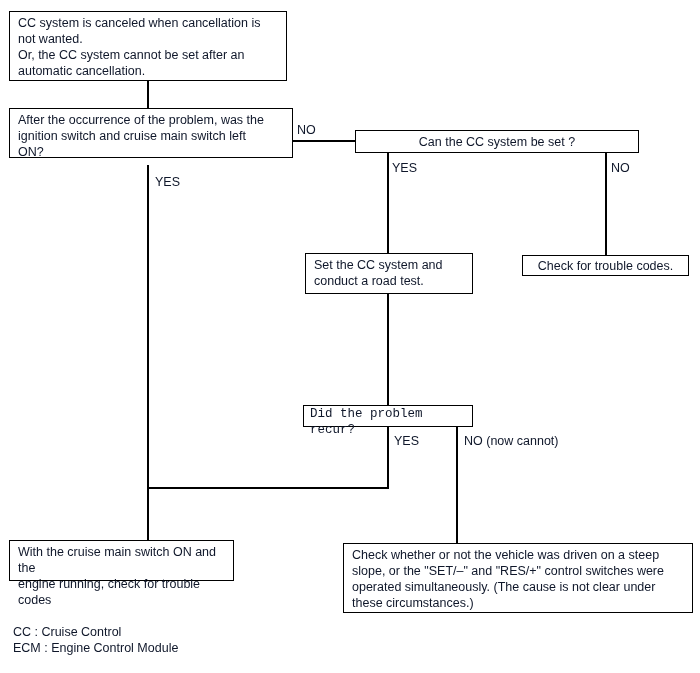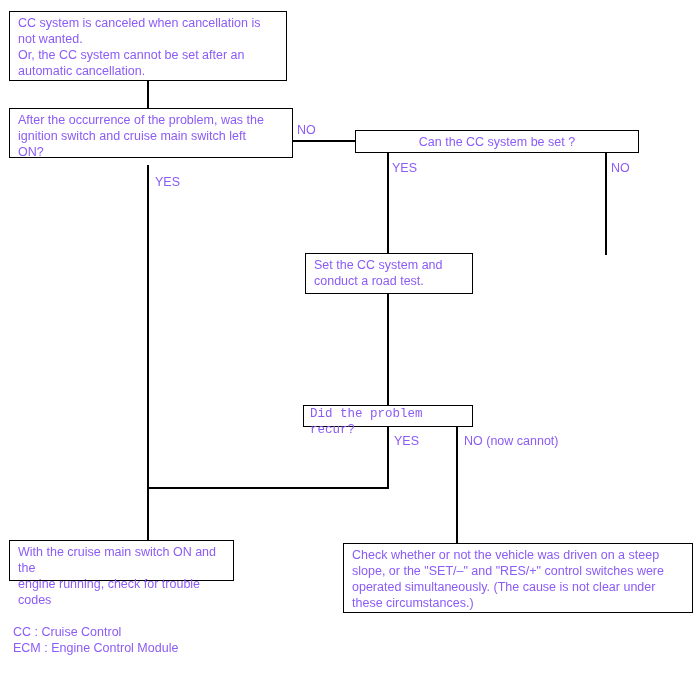--- a/index.html
+++ b/index.html
@@ -6,21 +6,21 @@
     margin: 0;
     padding: 0;
     background: #ffffff;
   }
   .canvas {
     position: relative;
     width: 700px;
     height: 673px;
     background: #ffffff;
     font-family: "Liberation Sans", sans-serif;
-    color: #8b5cf6;
+    color: #0f172a;
     overflow: hidden;
   }
   .box {
     position: absolute;
     box-sizing: border-box;
     border: 1.5px solid #000000;
     background: #ffffff;
     font-size: 12.5px;
     line-height: 16px;
     white-space: pre-line;
@@ -81,20 +81,21 @@
 
   <div class="box" style="left:9px; top:108px; width:284px; height:50px;">After the occurrence of the problem, was the
 ignition switch and cruise main switch left
 ON?</div>
 
   <div class="box center" style="left:355px; top:130px; width:284px; height:23px;">Can the CC system be set ?</div>
 
   <div class="box" style="left:305px; top:253px; width:168px; height:41px;">Set the CC system and
 conduct a road test.</div>
 
+  <div class="box center" style="left:522px; top:255px; width:167px; height:21px;">Check for trouble codes.</div>
 
   <div class="box pad-sm" style="left:303px; top:405px; width:170px; height:22px;">Did the problem recur?</div>
 
   <div class="box" style="left:9px; top:540px; width:225px; height:41px;">With the cruise main switch ON and the
 engine running, check for trouble codes</div>
 
   <div class="box" style="left:343px; top:543px; width:350px; height:70px;">Check whether or not the vehicle was driven on a steep
 slope, or the "SET/–" and "RES/+" control switches were
 operated simultaneously. (The cause is not clear under
 these circumstances.)</div>

